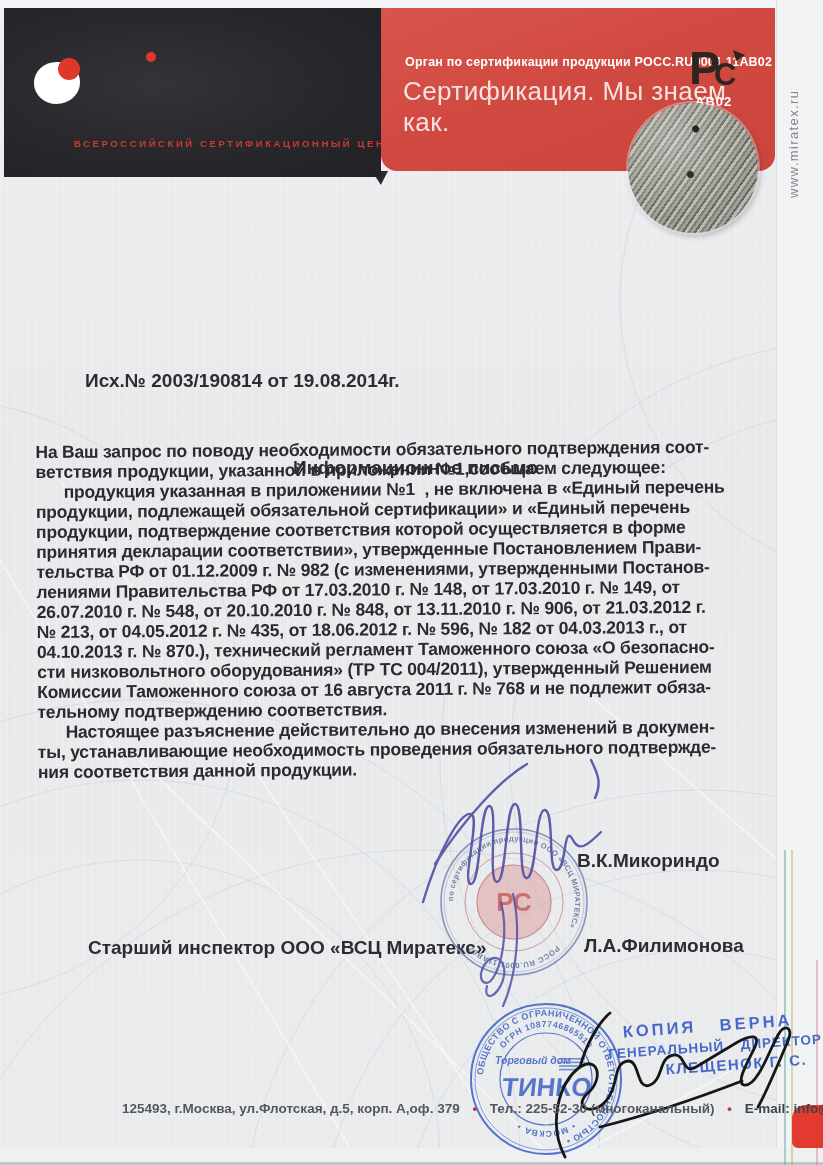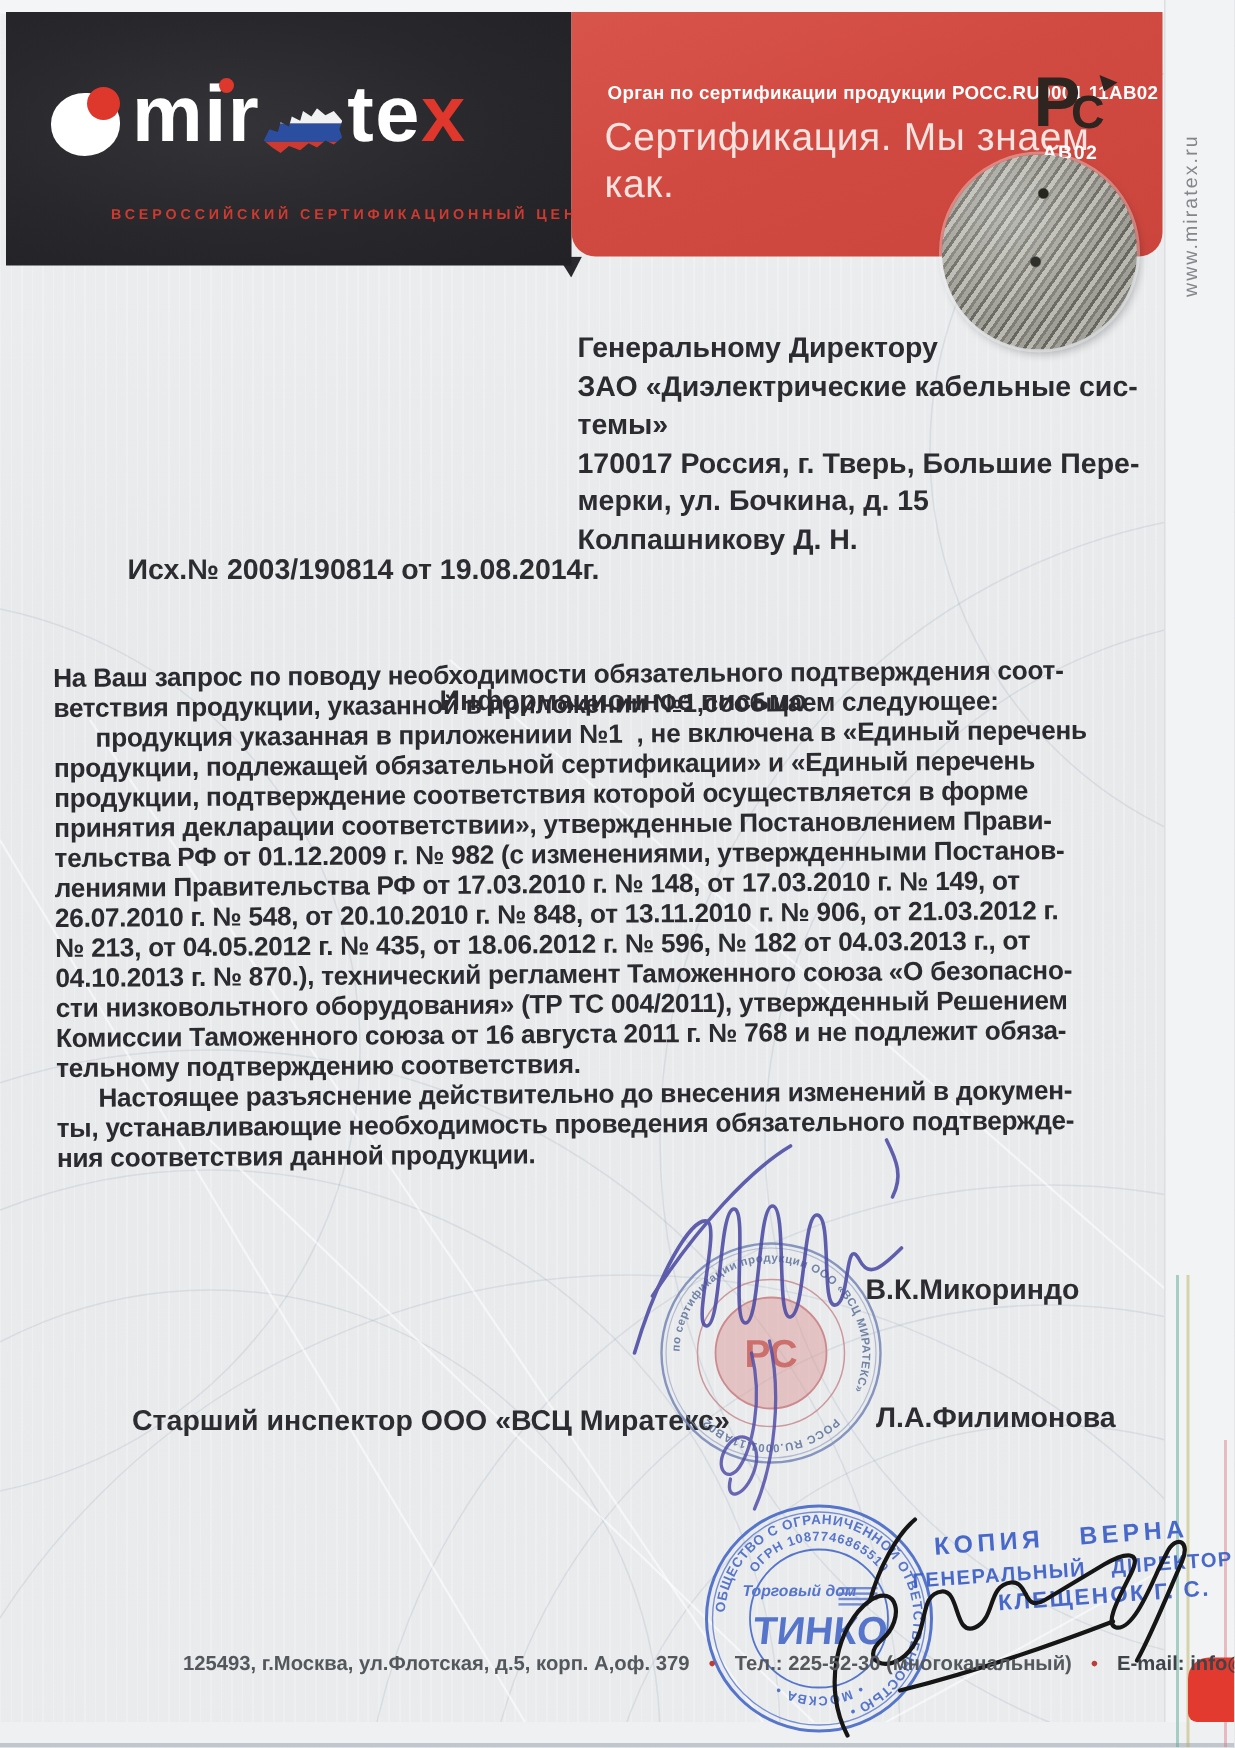--- a/index.html
+++ b/index.html
@@ -100,63 +100,40 @@
   <div id="topstrip" class="abs"></div>
   <div id="rightstrip" class="abs"></div>
   <div id="bottomstrip" class="abs"></div>
   <div class="abs scanline" style="left:784px;top:850px;width:2px;height:315px;background:rgba(90,170,150,.5);"></div>
   <div class="abs scanline" style="left:791px;top:850px;width:2px;height:315px;background:rgba(180,170,80,.45);"></div>
   <div class="abs scanline" style="left:816px;top:960px;width:2px;height:205px;background:rgba(220,120,130,.45);"></div>
 
   <div id="dark-block" class="abs">
     <div id="logo-blob" class="abs"></div>
     <div id="logo-dot" class="abs"></div>
-    <div id="brand-row" class="abs">
-      <span class="brand-word">mir</span>
-      <svg id="map-icon" viewBox="0 0 60 40">
-        <defs>
-            <clipPath id="ruclip">
-          <path d="M2 26 L6 18 L12 20 L14 13 L20 16 L22 9 L28 12 L30 5 L36 9 L40 3 L46 8 L52 5 L58 12 L56 18 L58 24 L52 29 L46 26 L40 31 L34 28 L28 33 L20 30 L14 35 L8 31 Z"></path>
-        </clipPath>
-          </defs>
-        <g clip-path="url(#ruclip)">
-          <rect x="0" y="0" width="60" height="14" fill="#f2f2f2"></rect>
-          <rect x="0" y="14" width="60" height="13" fill="#2b4ea0"></rect>
-          <rect x="0" y="27" width="60" height="13" fill="#cf3a30"></rect>
-        </g>
-      </svg>
-      <span class="brand-word">te</span>
-      <span class="brand-x">x</span>
-    </div>
     <div id="i-dot" class="abs"></div>
     <div id="brand-tagline" class="abs">ВСЕРОССИЙСКИЙ СЕРТИФИКАЦИОННЫЙ ЦЕНТР</div>
   </div>
 
   <div id="red-seam" class="abs"></div>
 
   <div id="red-block" class="abs">
     <div id="cert-line" class="abs">Орган по сертификации продукции РОСС.RU0001.11АВ02</div>
     <div id="slogan" class="abs">Сертификация. Мы знаем как.</div>
     <svg id="pct-wrap" class="abs" viewBox="0 0 58 50">
       <text x="0" y="42" font-size="47" font-weight="bold" fill="#2e2521">Р</text>
       <text x="25" y="43" font-size="31" font-weight="bold" fill="#2e2521">С</text>
       <polygon points="44,8 56,13 47,19" fill="#2e2521"></polygon>
     </svg>
     <div id="pct-code" class="abs">АВ02</div>
   </div>
 
   <div id="fabric" class="abs"></div>
   <div id="site-vert" class="abs">www.miratex.ru</div>
 
-  <div id="recipient" class="abs">Генеральному Директору
-ЗАО «Диэлектрические кабельные сис-
-темы»
-170017 Россия, г. Тверь, Большие Пере-
-мерки, ул. Бочкина, д. 15
-Колпашникову Д. Н.</div>
   <div id="refline" class="abs">Исх.№ 2003/190814 от  19.08.2014г.</div>
   <div id="title" class="abs">Информационное письмо</div>
   <div id="body" class="abs">На Ваш запрос по поводу необходимости обязательного подтверждения соот-
 ветствия продукции, указанной в приложении №1,сообщаем следующее:
       продукция указанная в приложениии №1  , не включена в «Единый перечень
 продукции, подлежащей обязательной сертификации» и «Единый перечень
 продукции, подтверждение соответствия которой осуществляется в форме
 принятия декларации соответствии», утвержденные Постановлением Прави-
 тельства РФ от 01.12.2009 г. № 982 (с изменениями, утвержденными Постанов-
 лениями Правительства РФ от 17.03.2010 г. № 148, от 17.03.2010 г. № 149, от

